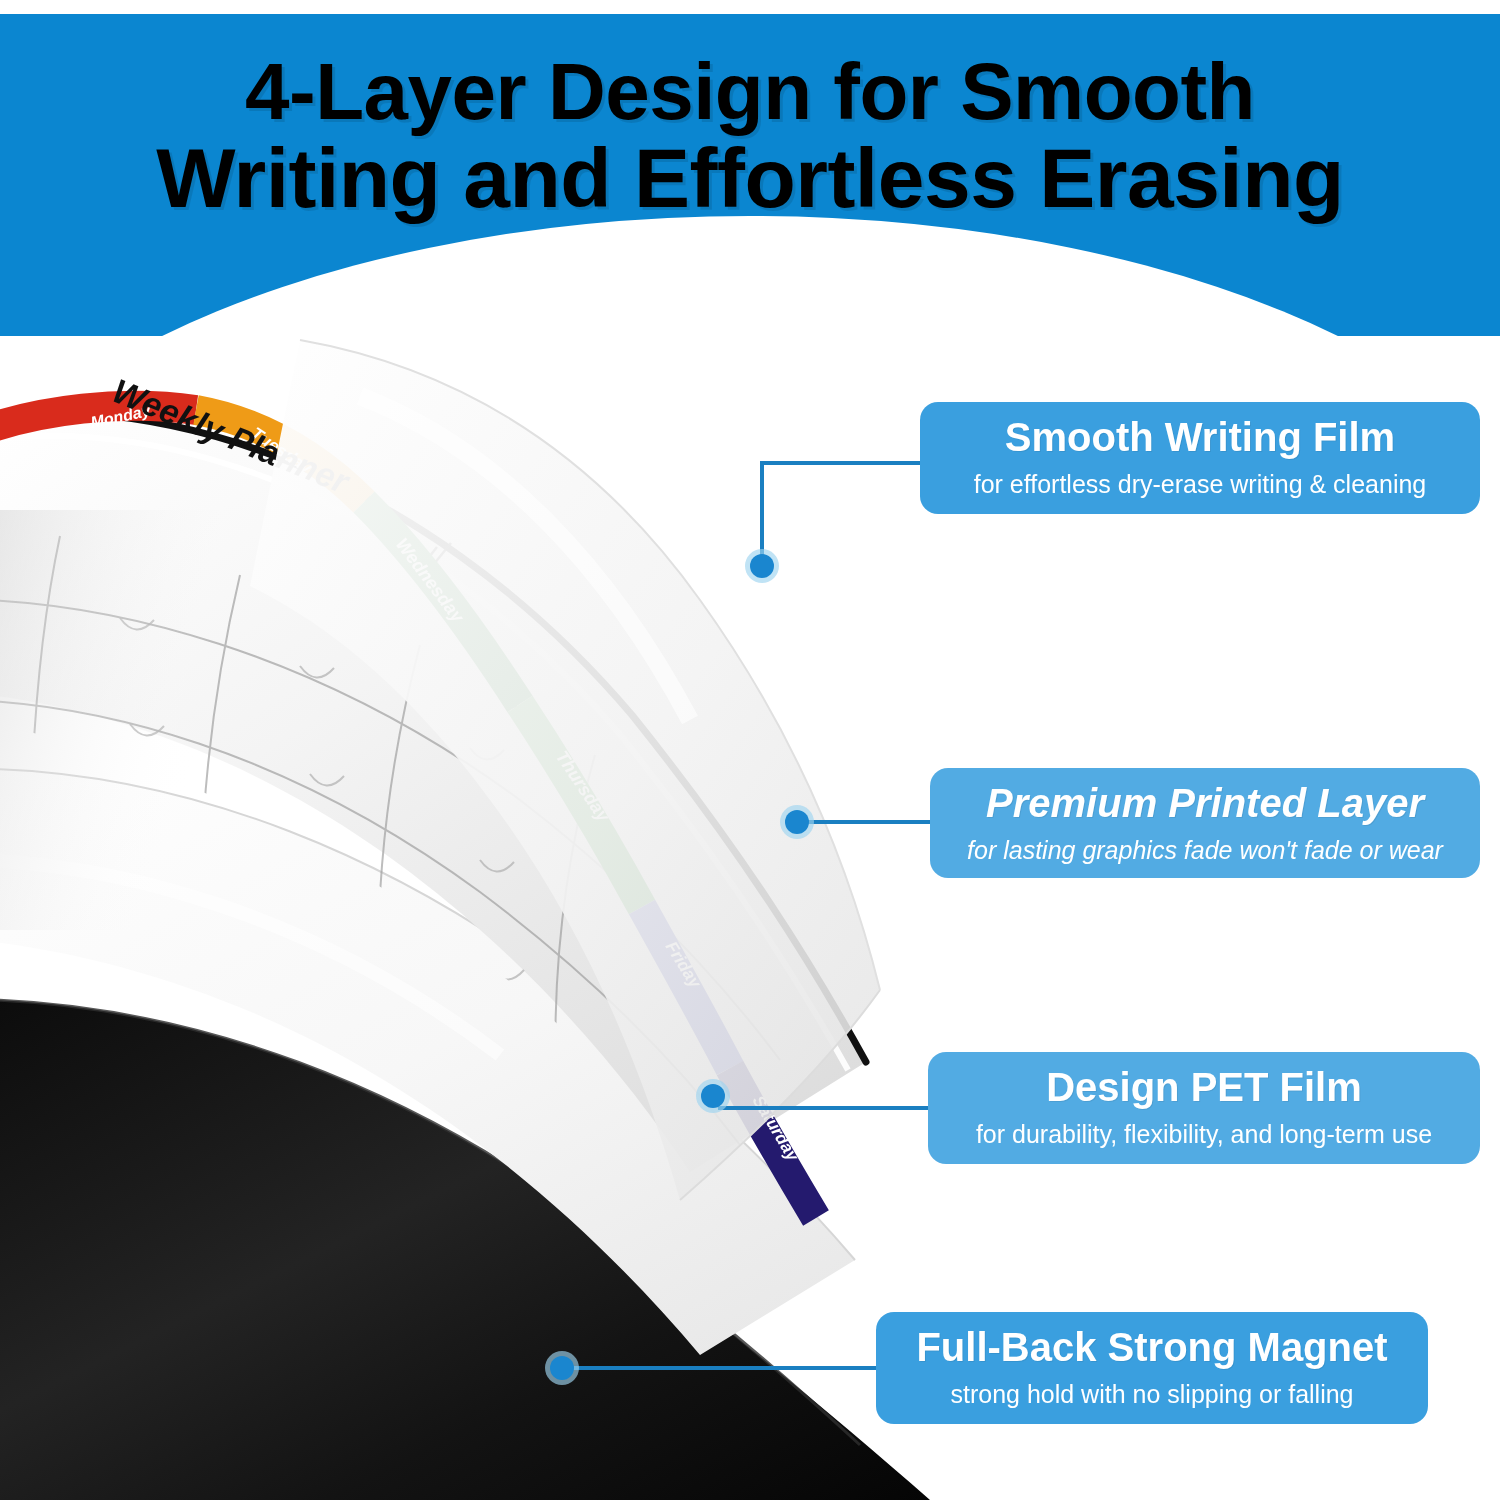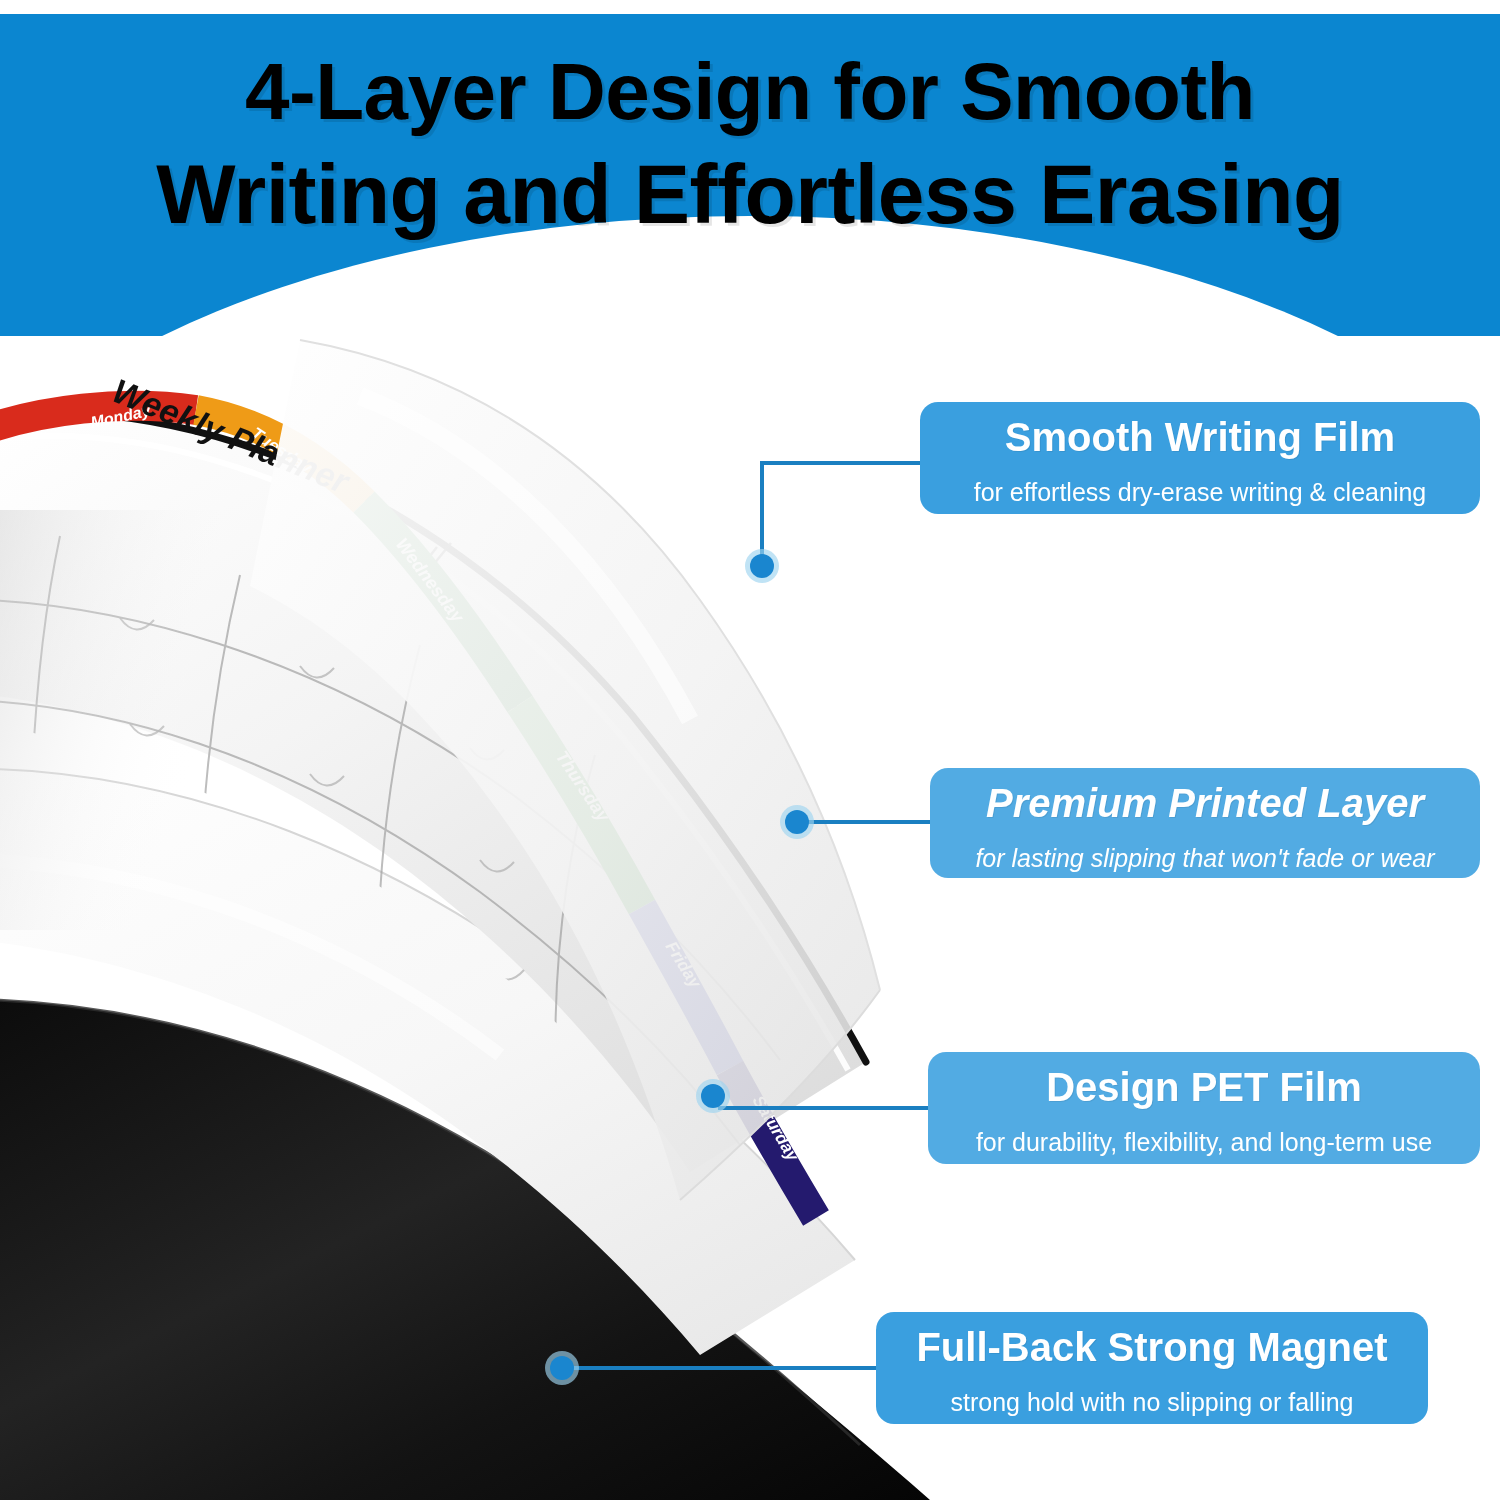--- a/index.html
+++ b/index.html
@@ -50,21 +50,21 @@
     letter-spacing: -0.5px;
     padding-top: 38px;
     text-shadow: 3px 3px 0 rgba(0,0,0,0.10);
     box-sizing: border-box;
     pointer-events: none;
   }
   #header-title .ln {
     display: block;
     white-space: nowrap;
   }
-  #header-title .ln2 { font-size: 84px; margin-top: 20px; }
+  #header-title .ln2 { font-size: 84px; margin-top: 4px; }
 
   
   #product-illustration {
     position: absolute;
     left: 0;
     top: 300px;
     width: 1000px;
     height: 1200px;
   }
   #product-illustration svg { display: block; }
@@ -85,21 +85,21 @@
     font-size: 40px;
     font-weight: bold;
     line-height: 1.05;
     white-space: nowrap;
     text-shadow: 1px 1px 0 rgba(0,0,0,0.07);
   }
   .callout-sub {
     font-size: 25px;
     font-weight: normal;
     line-height: 1.15;
-    margin-top: 20px;
+    margin-top: 12px;
     white-space: nowrap;
   }
 
   #callout-1 { left: 920px; top: 402px;  width: 560px; height: 112px; }
   #callout-2 { left: 930px; top: 768px;  width: 550px; height: 110px; font-style: italic; }
   #callout-3 { left: 928px; top: 1052px; width: 552px; height: 112px; }
   #callout-4 { left: 876px; top: 1312px; width: 552px; height: 112px; }
 
   
   #connectors {
@@ -307,21 +307,21 @@
     </g>
   </svg>
 
   <div class="callout" id="callout-1">
     <div class="callout-title">Smooth Writing Film</div>
     <div class="callout-sub">for effortless dry-erase writing &amp; cleaning</div>
   </div>
 
   <div class="callout translucent" id="callout-2">
     <div class="callout-title">Premium Printed Layer</div>
-    <div class="callout-sub">for lasting slipping that won't fade or wear</div>
+    <div class="callout-sub">for lasting graphics fade won't fade or wear</div>
   </div>
 
   <div class="callout translucent" id="callout-3">
     <div class="callout-title">Design PET Film</div>
     <div class="callout-sub">for durability, flexibility, and long-term use</div>
   </div>
 
   <div class="callout" id="callout-4">
     <div class="callout-title">Full-Back Strong Magnet</div>
     <div class="callout-sub">strong hold with no slipping or falling</div>

